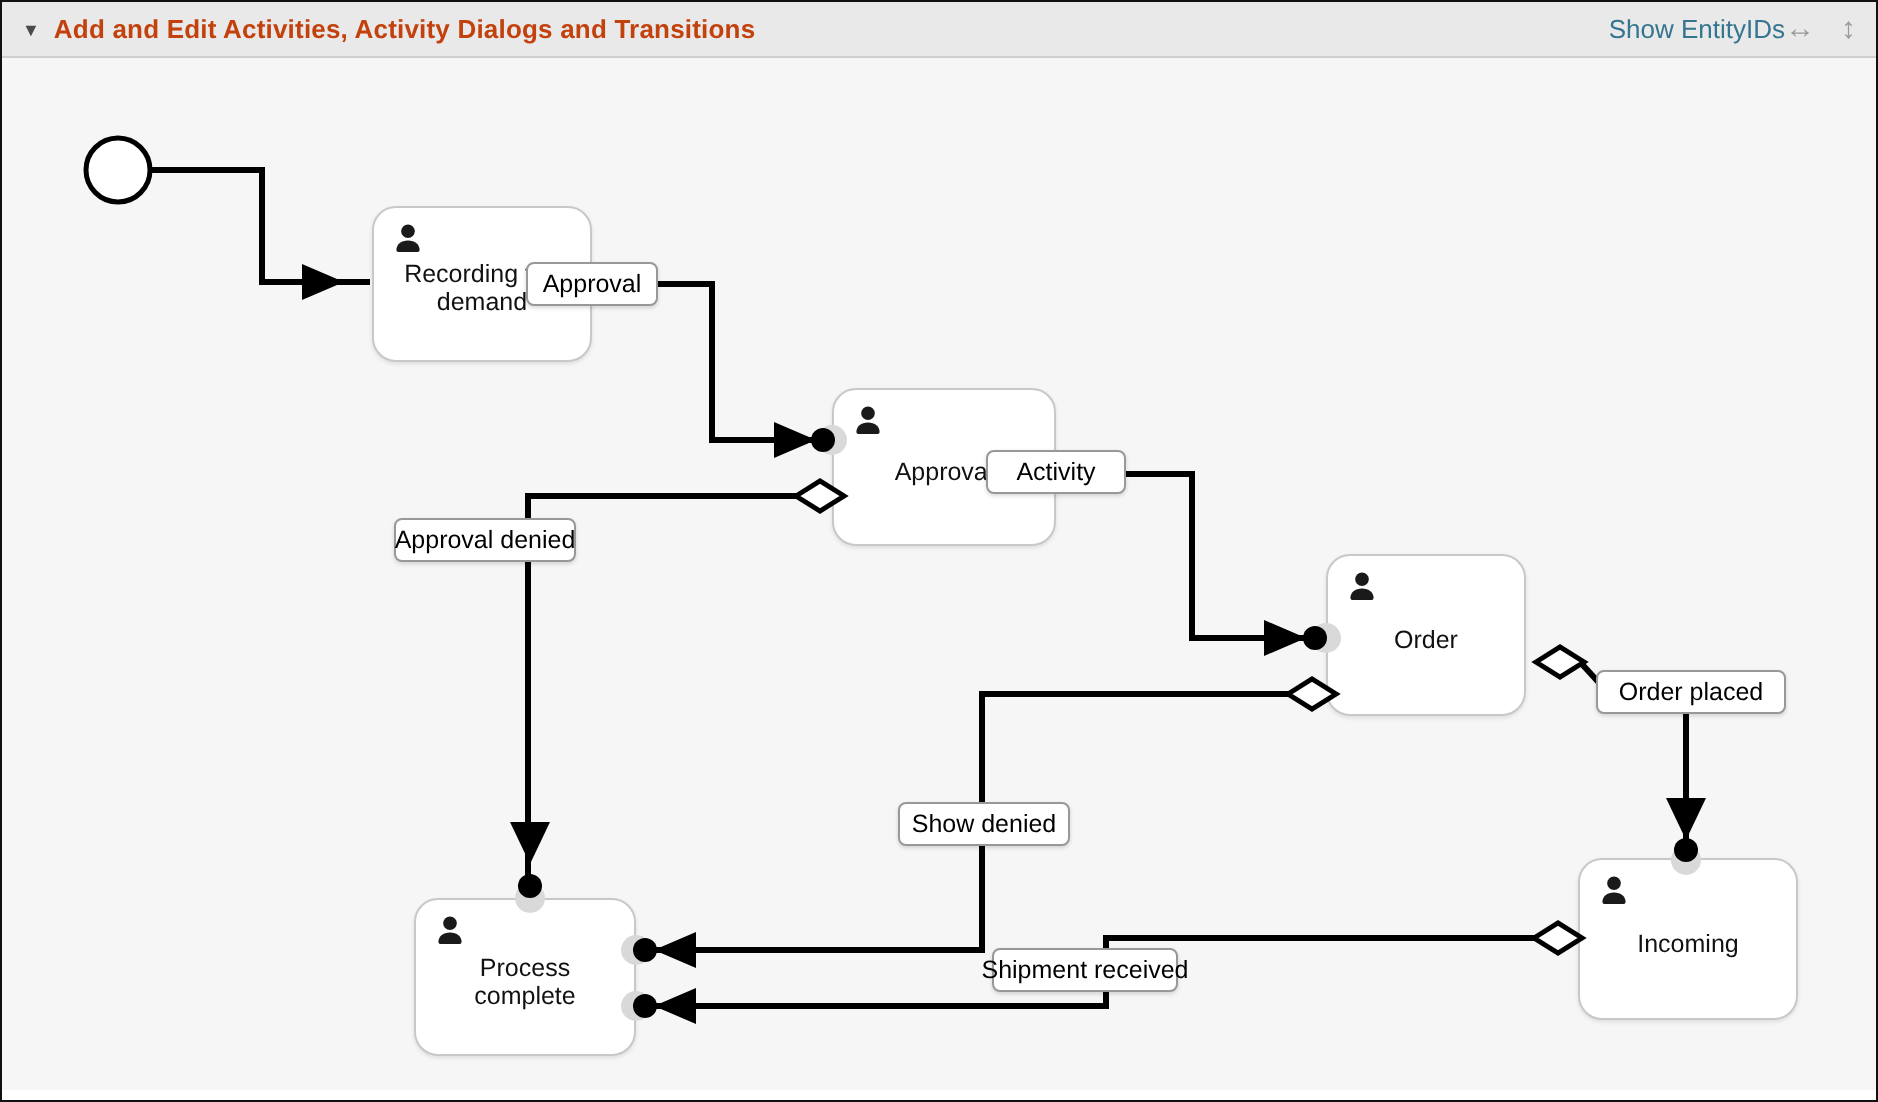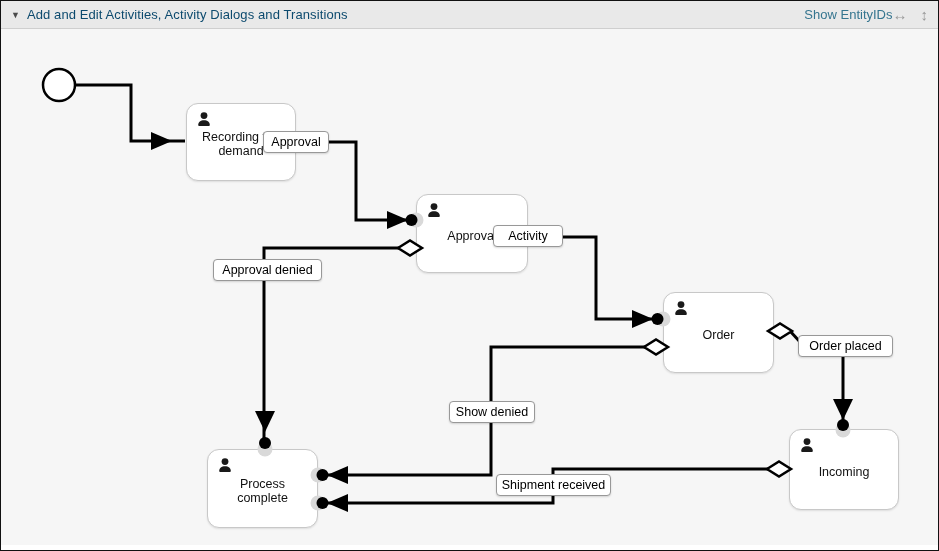--- a/index.html
+++ b/index.html
@@ -1,19 +1,19 @@
 <!DOCTYPE html>
 <html><head>
 <meta charset="utf-8">
 <style>
   html,body{margin:0;padding:0;background:#fff;font-family:"Liberation Sans","DejaVu Sans",sans-serif;}
   .window{position:relative;width:939px;height:551px;box-sizing:border-box;border:1px solid #111;background:#fff;overflow:hidden;}
   .widget-header{position:relative;height:28px;background:#e9e9e9;border-bottom:1px solid #cfcfcf;display:flex;align-items:center;padding:0 10px;box-sizing:border-box;font-size:13px;color:#333;}
   .collapse-icon{font-size:9px;color:#4a4a4a;margin-right:7px;cursor:pointer;}
-  .widget-title{color:#0c4a6e;letter-spacing:.1px;}
+  .widget-title{color:#c2410c;letter-spacing:.1px;font-weight:bold;}
   .header-spacer{flex:1;}
   .show-entityids{color:#35758f;cursor:pointer;white-space:nowrap;}
   .resize-icon{color:#9a9a9a;font-size:15px;line-height:1;cursor:pointer;}
   .resize-icon.v{margin-left:13px;}
   .canvas{position:relative;width:937px;height:516px;background:#f6f6f6;}
   .activity{position:absolute;z-index:2;background:#fff;border:1px solid #c8c8c8;border-radius:12px;box-shadow:0 1px 2px rgba(0,0,0,.10);box-sizing:border-box;display:flex;align-items:center;justify-content:center;text-align:center;cursor:move;}
   .activity-label{font-size:12.5px;color:#111;line-height:14px;margin-top:4px;padding:0 6px;}
   .person{position:absolute;top:8px;left:10px;width:14px;height:14px;}
   .person svg{display:block;}
   .connector-layer{position:absolute;left:0;top:0;z-index:3;pointer-events:none;}
@@ -48,21 +48,21 @@
     <div class="activity" style="left:415px;top:165px;width:112px;height:79px">
       <span class="person">
         <svg width="14" height="14" viewBox="0 0 14 14">
             <circle cx="7" cy="3.6" r="3.4" fill="#1a1a1a"></circle>
             <path d="M2.2,14 L11.8,14 Q12.8,14 12.8,13 C12.8,10.1 10.5,8.2 7,8.2 C3.5,8.2 1.2,10.1 1.2,13 Q1.2,14 2.2,14 Z" fill="#1a1a1a"></path>
           </svg>
       </span>
       <span class="activity-label">Approval</span>
     </div>
 
-    <div class="activity" style="left:662px;top:263px;width:111px;height:81px">
+    <div class="activity" style="left:662px;top:248px;width:100px;height:81px">
       <span class="person">
         <svg width="14" height="14" viewBox="0 0 14 14">
             <circle cx="7" cy="3.6" r="3.4" fill="#1a1a1a"></circle>
             <path d="M2.2,14 L11.8,14 Q12.8,14 12.8,13 C12.8,10.1 10.5,8.2 7,8.2 C3.5,8.2 1.2,10.1 1.2,13 Q1.2,14 2.2,14 Z" fill="#1a1a1a"></path>
           </svg>
       </span>
       <span class="activity-label">Order</span>
     </div>
 
     <div class="activity" style="left:206px;top:420px;width:111px;height:79px">
@@ -136,19 +136,19 @@
         <circle cx="317" cy="474" r="7.5" fill="#d9d9d9"></circle>
         <path d="M767,440 H552 V474 H321" fill="none" stroke="#000" stroke-width="3"></path>
         <polygon points="766,440 778,432.5 790,440 778,447.5" fill="#fff" stroke="#000" stroke-width="2.5"></polygon>
         <polygon points="326,474 347,465 347,483" fill="#000"></polygon>
         <circle cx="321.5" cy="474" r="6" fill="#000"></circle>
       </g>
     </svg>
 
     <div class="tlabel" style="left:262px;top:102px;width:66px">Approval</div>
     <div class="tlabel" style="left:492px;top:196px;width:70px">Activity</div>
-    <div class="tlabel" style="left:212px;top:230px;width:109px">Approval denied</div>
+    <div class="tlabel" style="left:196px;top:230px;width:91px">Approval denied</div>
     <div class="tlabel" style="left:797px;top:306px;width:95px">Order placed</div>
     <div class="tlabel" style="left:448px;top:372px;width:86px">Show denied</div>
-    <div class="tlabel" style="left:495px;top:445px;width:115px">Shipment received</div>
+    <div class="tlabel" style="left:495px;top:445px;width:93px">Shipment received</div>
 
   </div>
 </div>
 
 </body></html>

